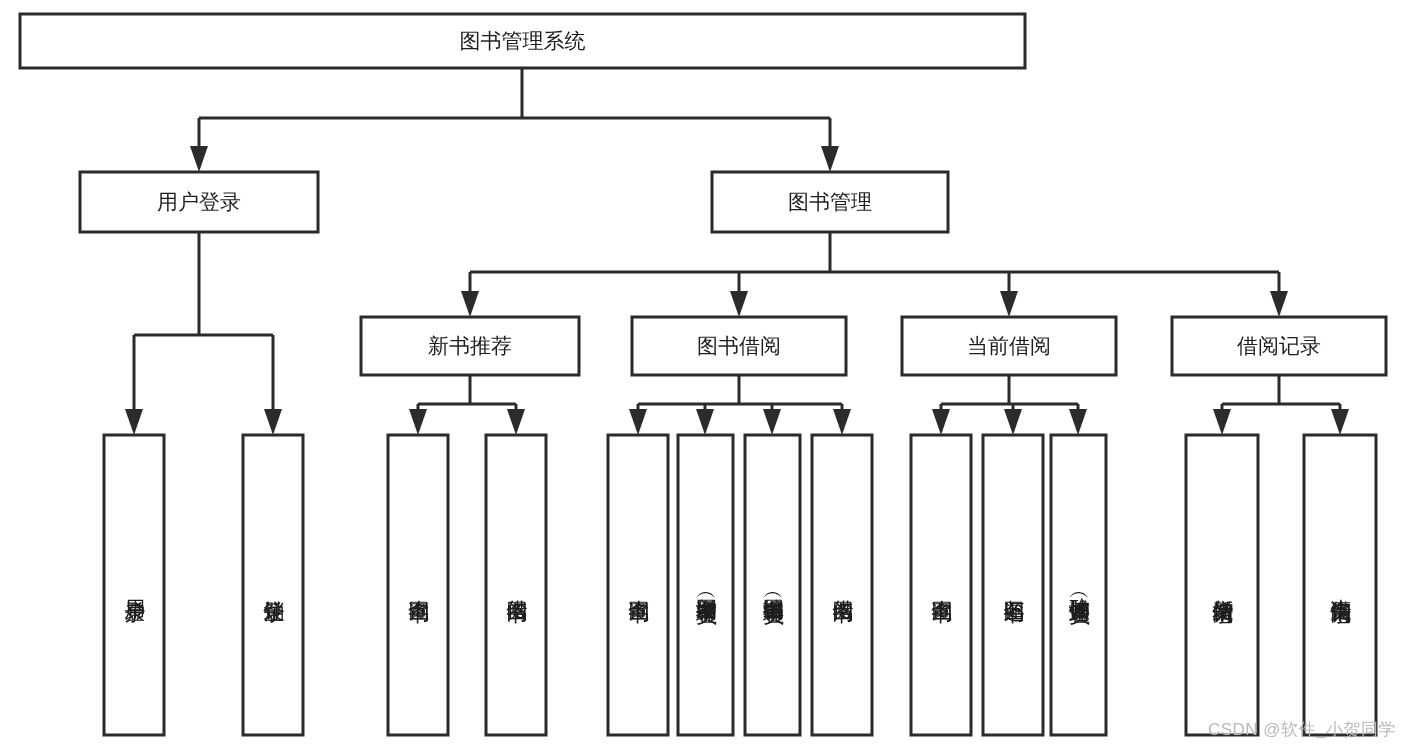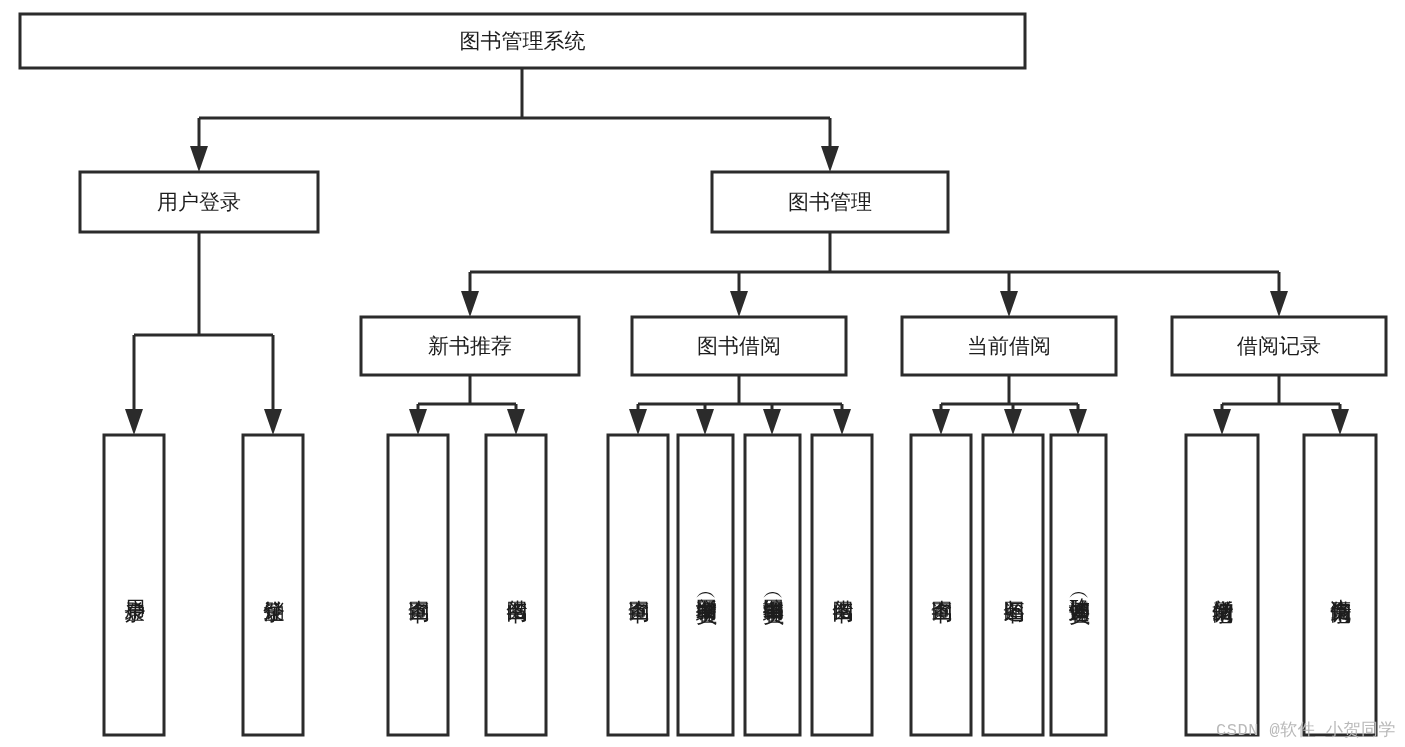--- a/index.html
+++ b/index.html
@@ -63,21 +63,21 @@
     writing-mode: vertical-rl;
     text-orientation: upright;
     letter-spacing: 1px;
     pointer-events: none;
     user-select: none;
   }
   #watermark {
     position: absolute;
     right: 9px;
     bottom: 6px;
-    font-family: Liberation Mono, monospace;
+    font-family: Liberation Sans, sans-serif;
     font-size: 17px;
     color: #b9b9b9;
     letter-spacing: 0.5px;
     white-space: nowrap;
   }
 </style>
 </head>
 <body>
 
 <div id="diagram-root">

